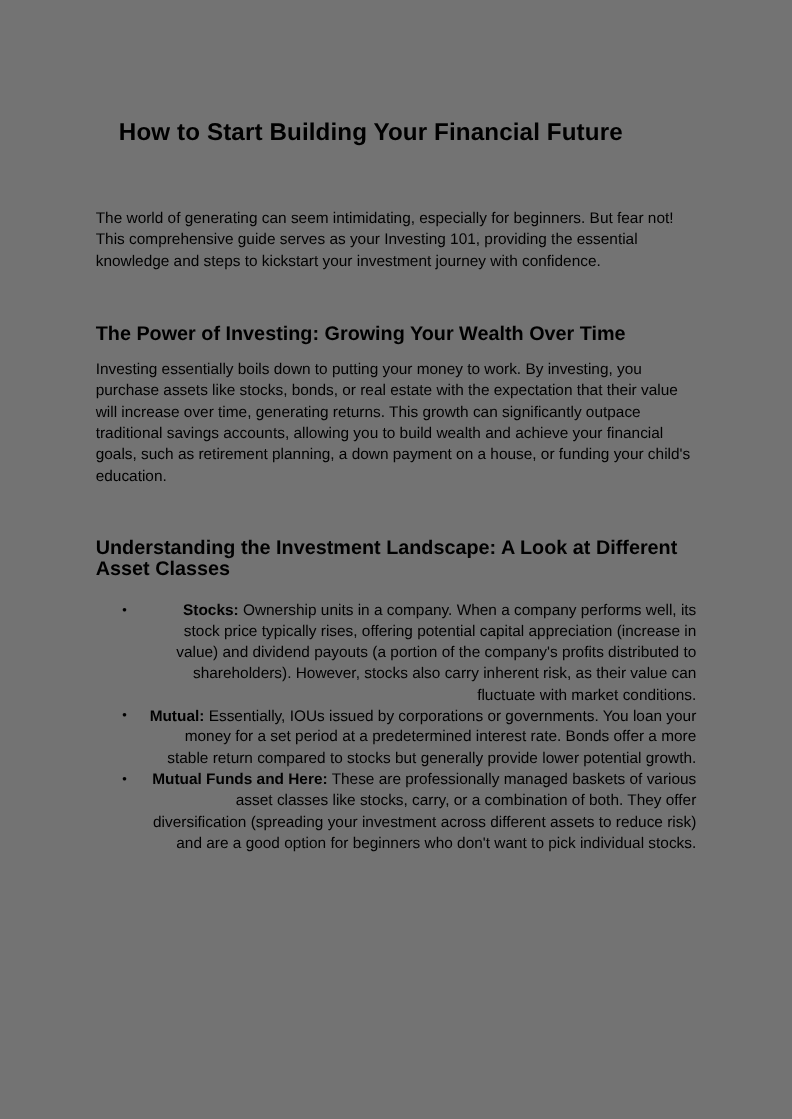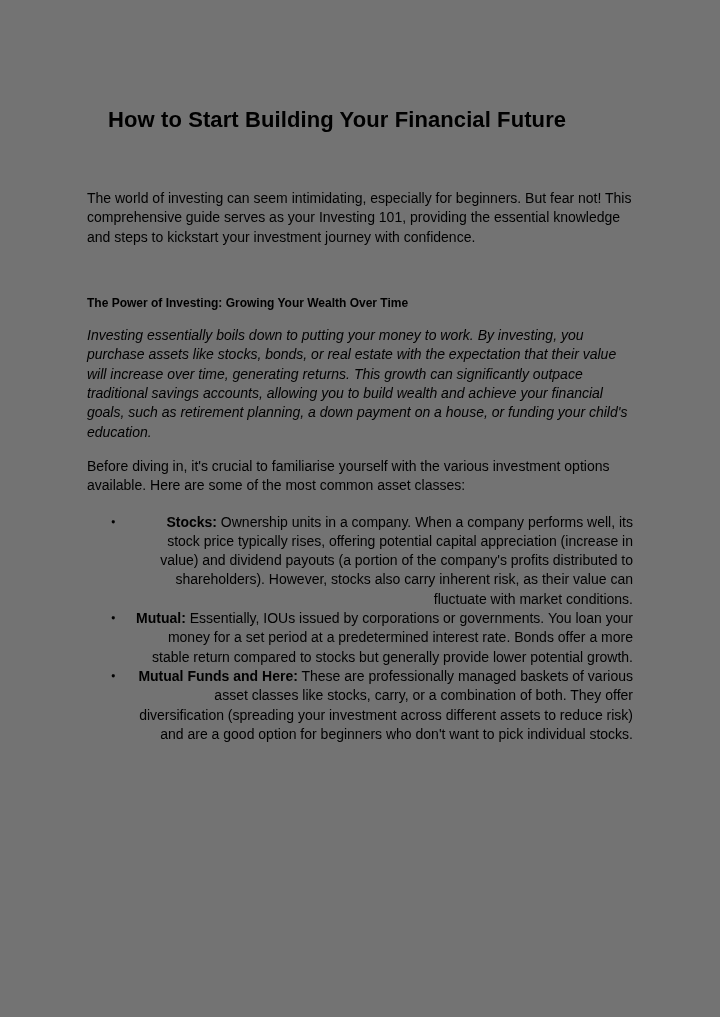--- a/index.html
+++ b/index.html
@@ -26,26 +26,26 @@
     line-height: 29px;
     font-weight: bold;
     letter-spacing: 0.1px;
   }
   p {
     margin: 0;
   }
   .intro { margin-top: 55px; }
   .heading {
     margin: 0;
-    font-size: 12px;
+    font-size: 18px;
     line-height: 19.3px;
     font-weight: bold;
   }
   .h-power { margin-top: 47px; }
-  .p-power { margin-top: 13px; font-style: italic; }
+  .p-power { margin-top: 13px; }
   .h-landscape { margin-top: 47px; }
   .p-landscape { margin-top: 15px; }
   .asset-list {
     margin: 17px 0 0 0;
     padding: 0 0 0 46px;
     list-style: none;
   }
   .asset-item {
     position: relative;
     margin: 0;
@@ -61,28 +61,28 @@
   }
   .term { font-weight: bold; }
 </style>
 </head>
 <body>
 
 <div class="page">
 
   <h1 class="doc-title">How to Start Building Your Financial Future</h1>
 
-  <p class="intro">The world of investing can seem intimidating, especially for beginners. But fear not! This comprehensive guide serves as your Investing 101, providing the essential knowledge and steps to kickstart your investment journey with confidence.</p>
+  <p class="intro">The world of generating can seem intimidating, especially for beginners. But fear not! This comprehensive guide serves as your Investing 101, providing the essential knowledge and steps to kickstart your investment journey with confidence.</p>
 
   <h2 class="heading h-power">The Power of Investing: Growing Your Wealth Over Time</h2>
 
   <p class="p-power">Investing essentially boils down to putting your money to work. By investing, you purchase assets like stocks, bonds, or real estate with the expectation that their value will increase over time, generating returns. This growth can significantly outpace traditional savings accounts, allowing you to build wealth and achieve your financial goals, such as retirement planning, a down payment on a house, or funding your child's education.</p>
 
+  <h2 class="heading h-landscape">Understanding the Investment Landscape: A Look at Different Asset Classes</h2>
 
-  <p class="p-landscape">Before diving in, it's crucial to familiarise yourself with the various investment options available. Here are some of the most common asset classes:</p>
 
   <ul class="asset-list">
     <li class="asset-item"><span class="term">Stocks:</span><span> Ownership units in a company. When a company performs well, its stock price typically rises, offering potential capital appreciation (increase in value) and dividend payouts (a portion of the company's profits distributed to shareholders). However, stocks also carry inherent risk, as their value can fluctuate with market conditions.</span></li>
     <li class="asset-item"><span class="term">Mutual:</span><span> Essentially, IOUs issued by corporations or governments. You loan your money for a set period at a predetermined interest rate. Bonds offer a more stable return compared to stocks but generally provide lower potential growth.</span></li>
     <li class="asset-item"><span class="term">Mutual Funds and Here:</span><span> These are professionally managed baskets of various asset classes like stocks, carry, or a combination of both. They offer diversification (spreading your investment across different assets to reduce risk) and are a good option for beginners who don't want to pick individual stocks.</span></li>
   </ul>
 
 </div>
 
 </body></html>

